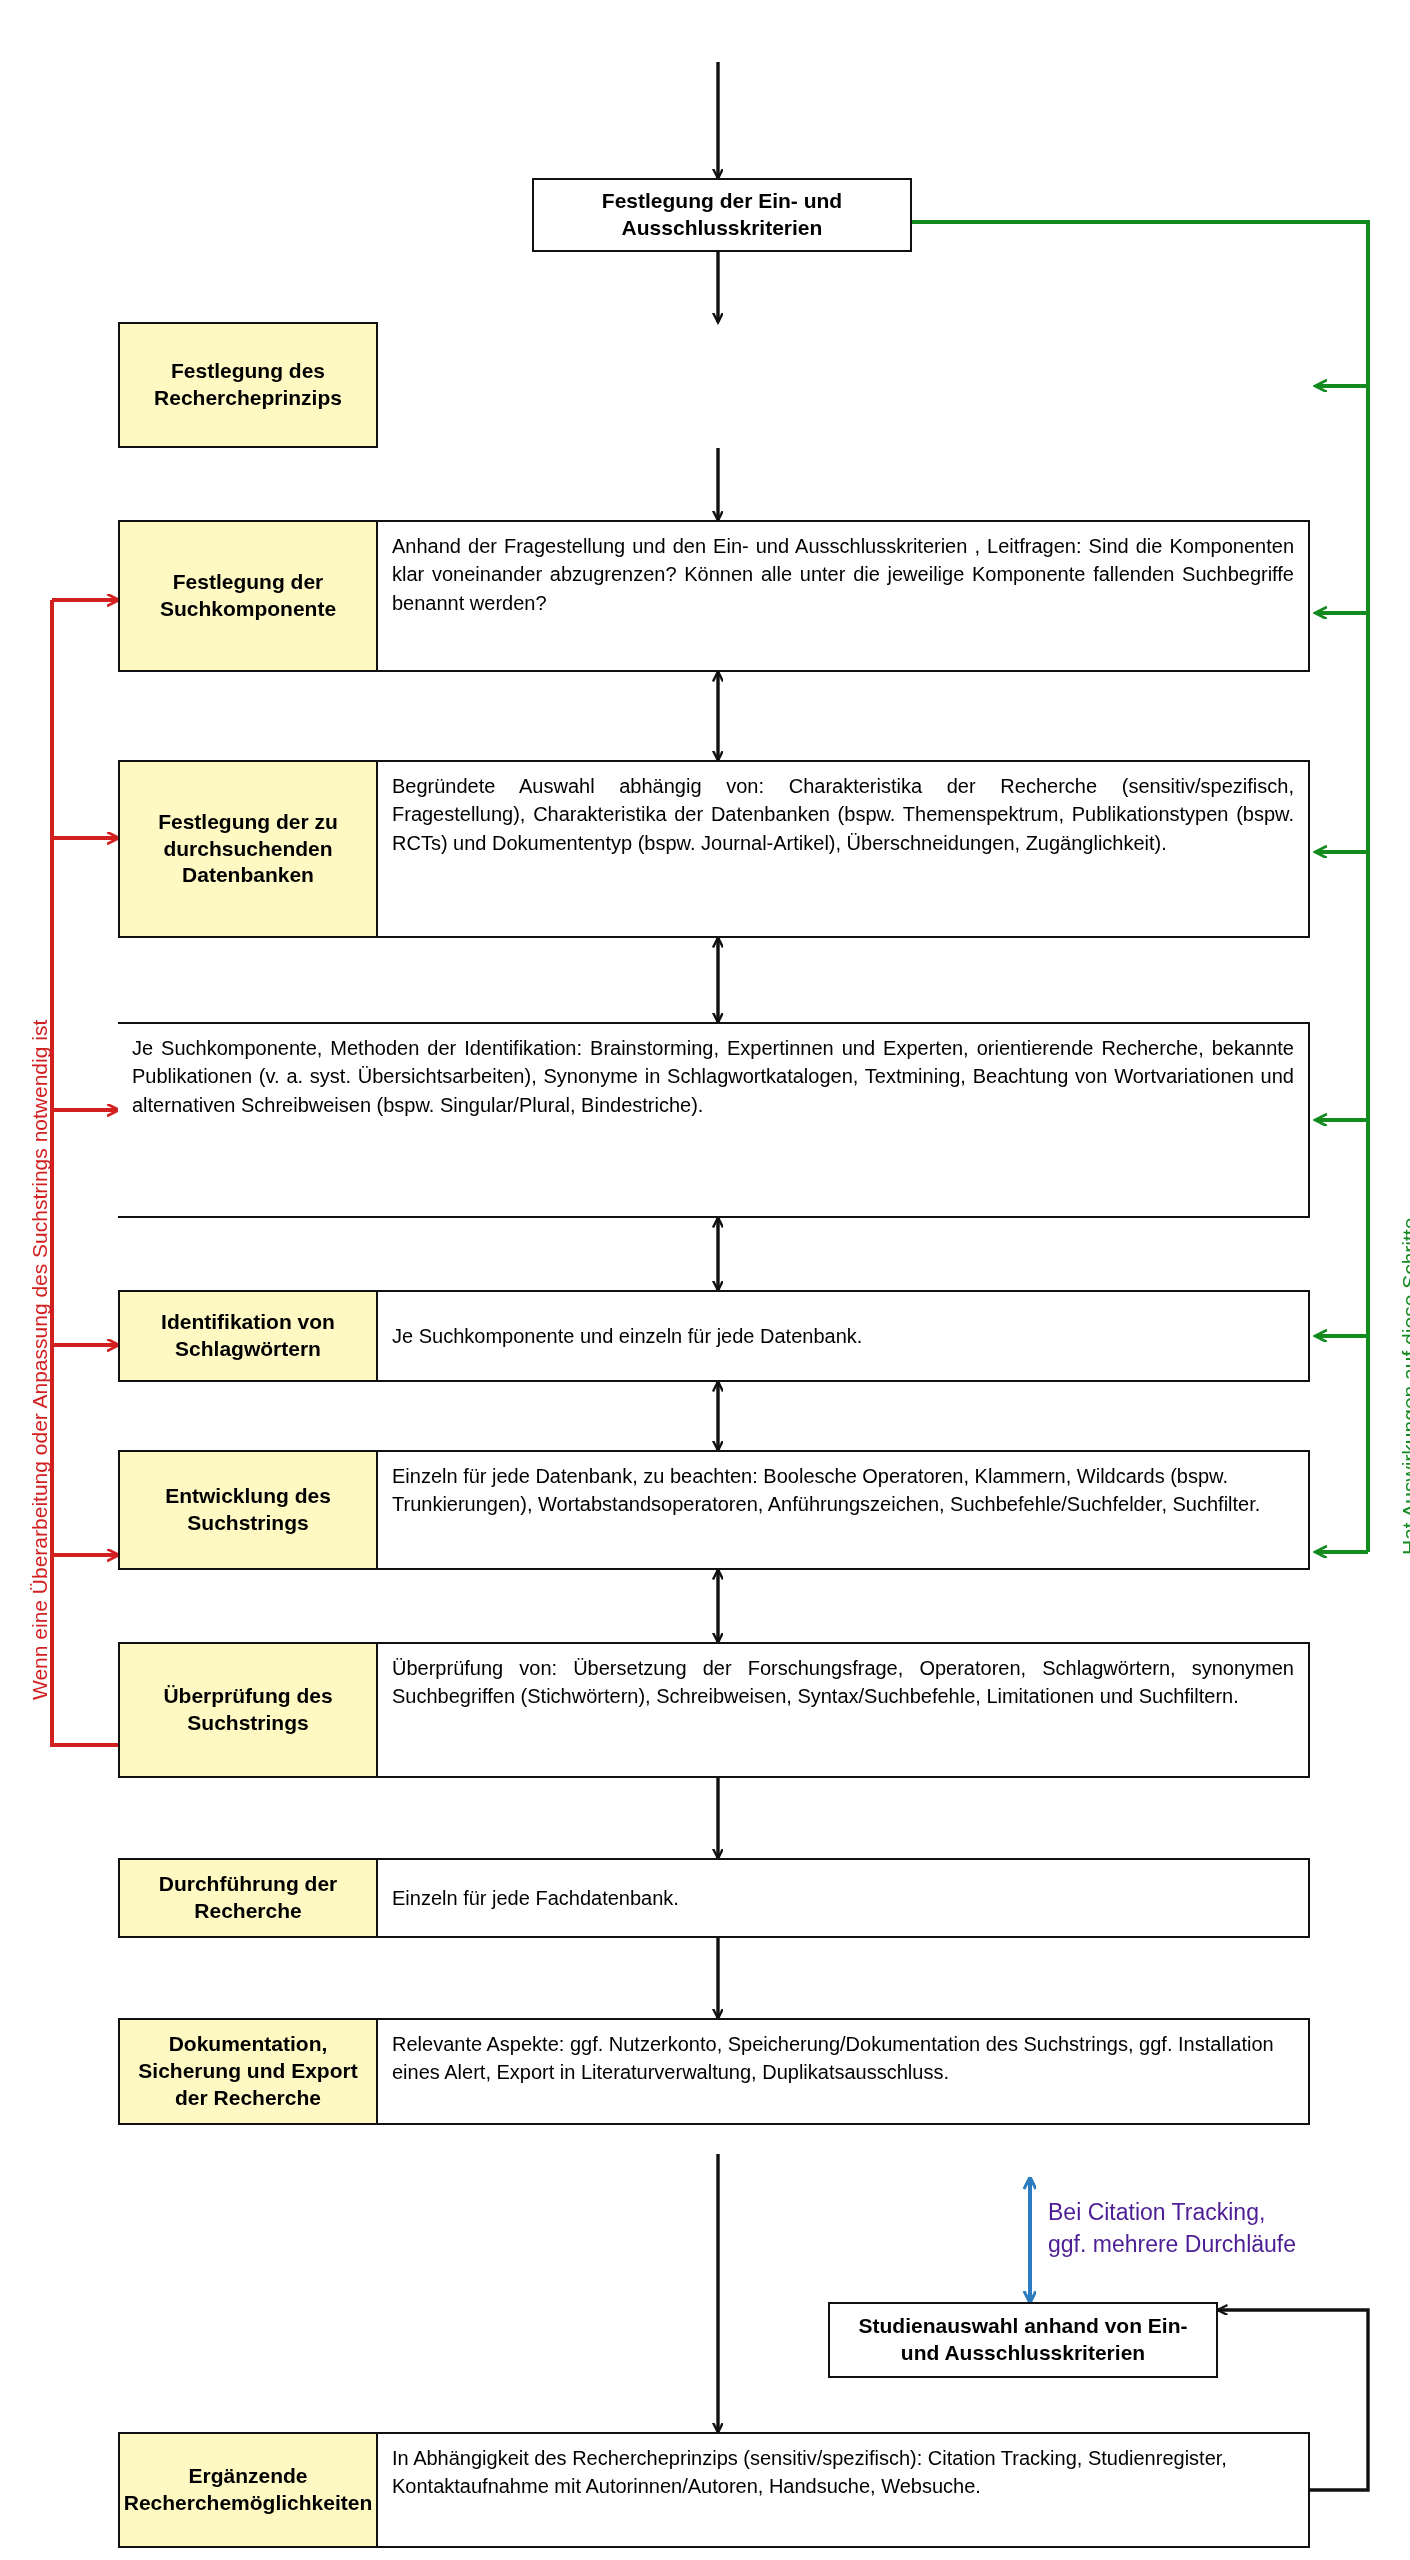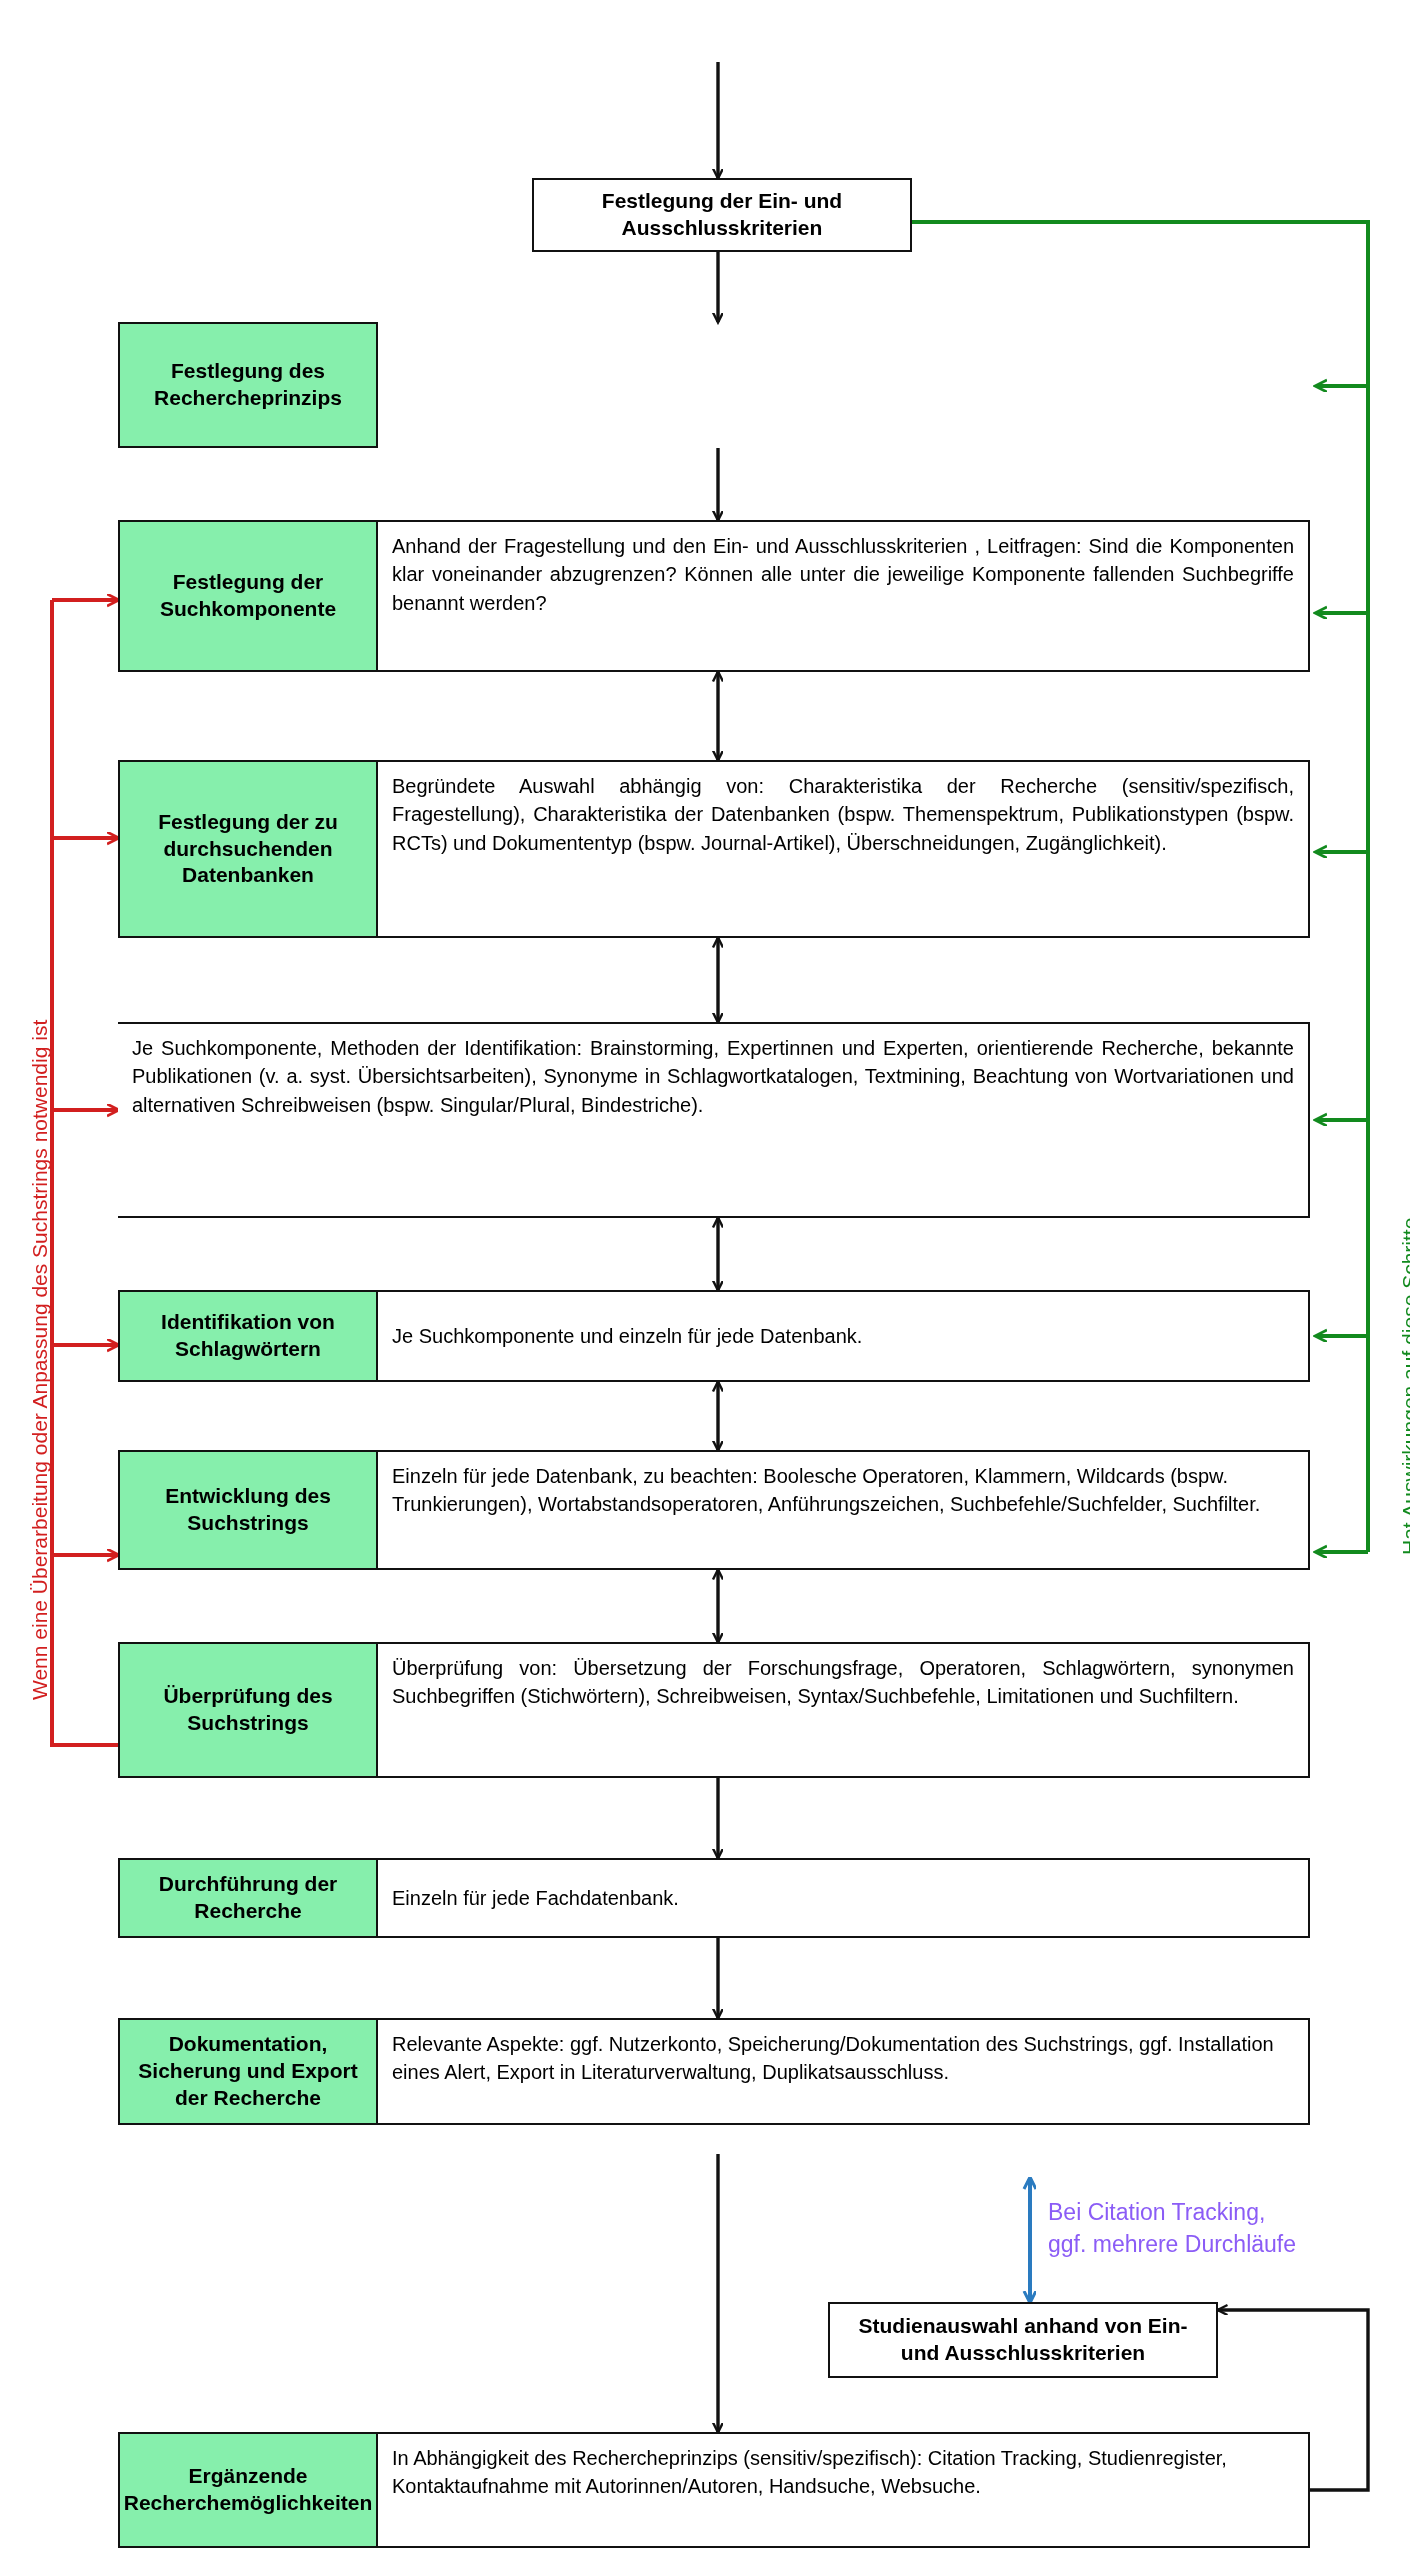--- a/index.html
+++ b/index.html
@@ -7,32 +7,32 @@
   #stage{position:relative;width:1410px;height:2560px;overflow:hidden;}
 
   .box{position:absolute;box-sizing:border-box;border:2.5px solid #111;background:#fff;
        display:flex;align-items:center;justify-content:center;}
   .hdr{font-weight:bold;font-size:21px;line-height:1.28;text-align:center;padding:4px 8px;}
   .body-txt{font-size:20px;line-height:1.42;text-align:justify;text-align-last:left;padding:10px 14px;
             width:100%;box-sizing:border-box;}
   .body-txt.plain{text-align:left;}
 
   .rowwrap{position:absolute;display:flex;box-sizing:border-box;}
-  .lbl-cell{box-sizing:border-box;border:2.5px solid #111;background:#86efac;
+  .lbl-cell{box-sizing:border-box;border:2.5px solid #111;background:#fef9c3;
             display:flex;align-items:center;justify-content:center;}
   .txt-cell{box-sizing:border-box;border:2.5px solid #111;border-left:none;background:#fff;
             display:flex;align-items:center;}
 
   .svgl{position:absolute;left:0;top:0;width:1410px;height:2560px;pointer-events:none;}
 
   .vlabel{position:absolute;font-size:21px;font-weight:normal;white-space:nowrap;
           transform-origin:0 0;}
   .vlabel.red{color:#d21f1f;}
   .vlabel.green{color:#128a1e;}
-  .bluelabel{position:absolute;color:#8b5cf6;font-size:23px;line-height:1.4;white-space:nowrap;}
+  .bluelabel{position:absolute;color:#4c1d95;font-size:23px;line-height:1.4;white-space:nowrap;}
 </style>
 </head>
 <body>
 
 <div id="stage">
 
   <svg class="svgl" viewBox="0 0 1410 2560">
     <defs>
       <marker id="ahBlack" markerWidth="12" markerHeight="12" refX="9.5" refY="5" orient="auto" markerUnits="userSpaceOnUse">
         <path d="M0,0 L10,5 L0,10" fill="none" stroke="#111" stroke-width="2.4"></path>

